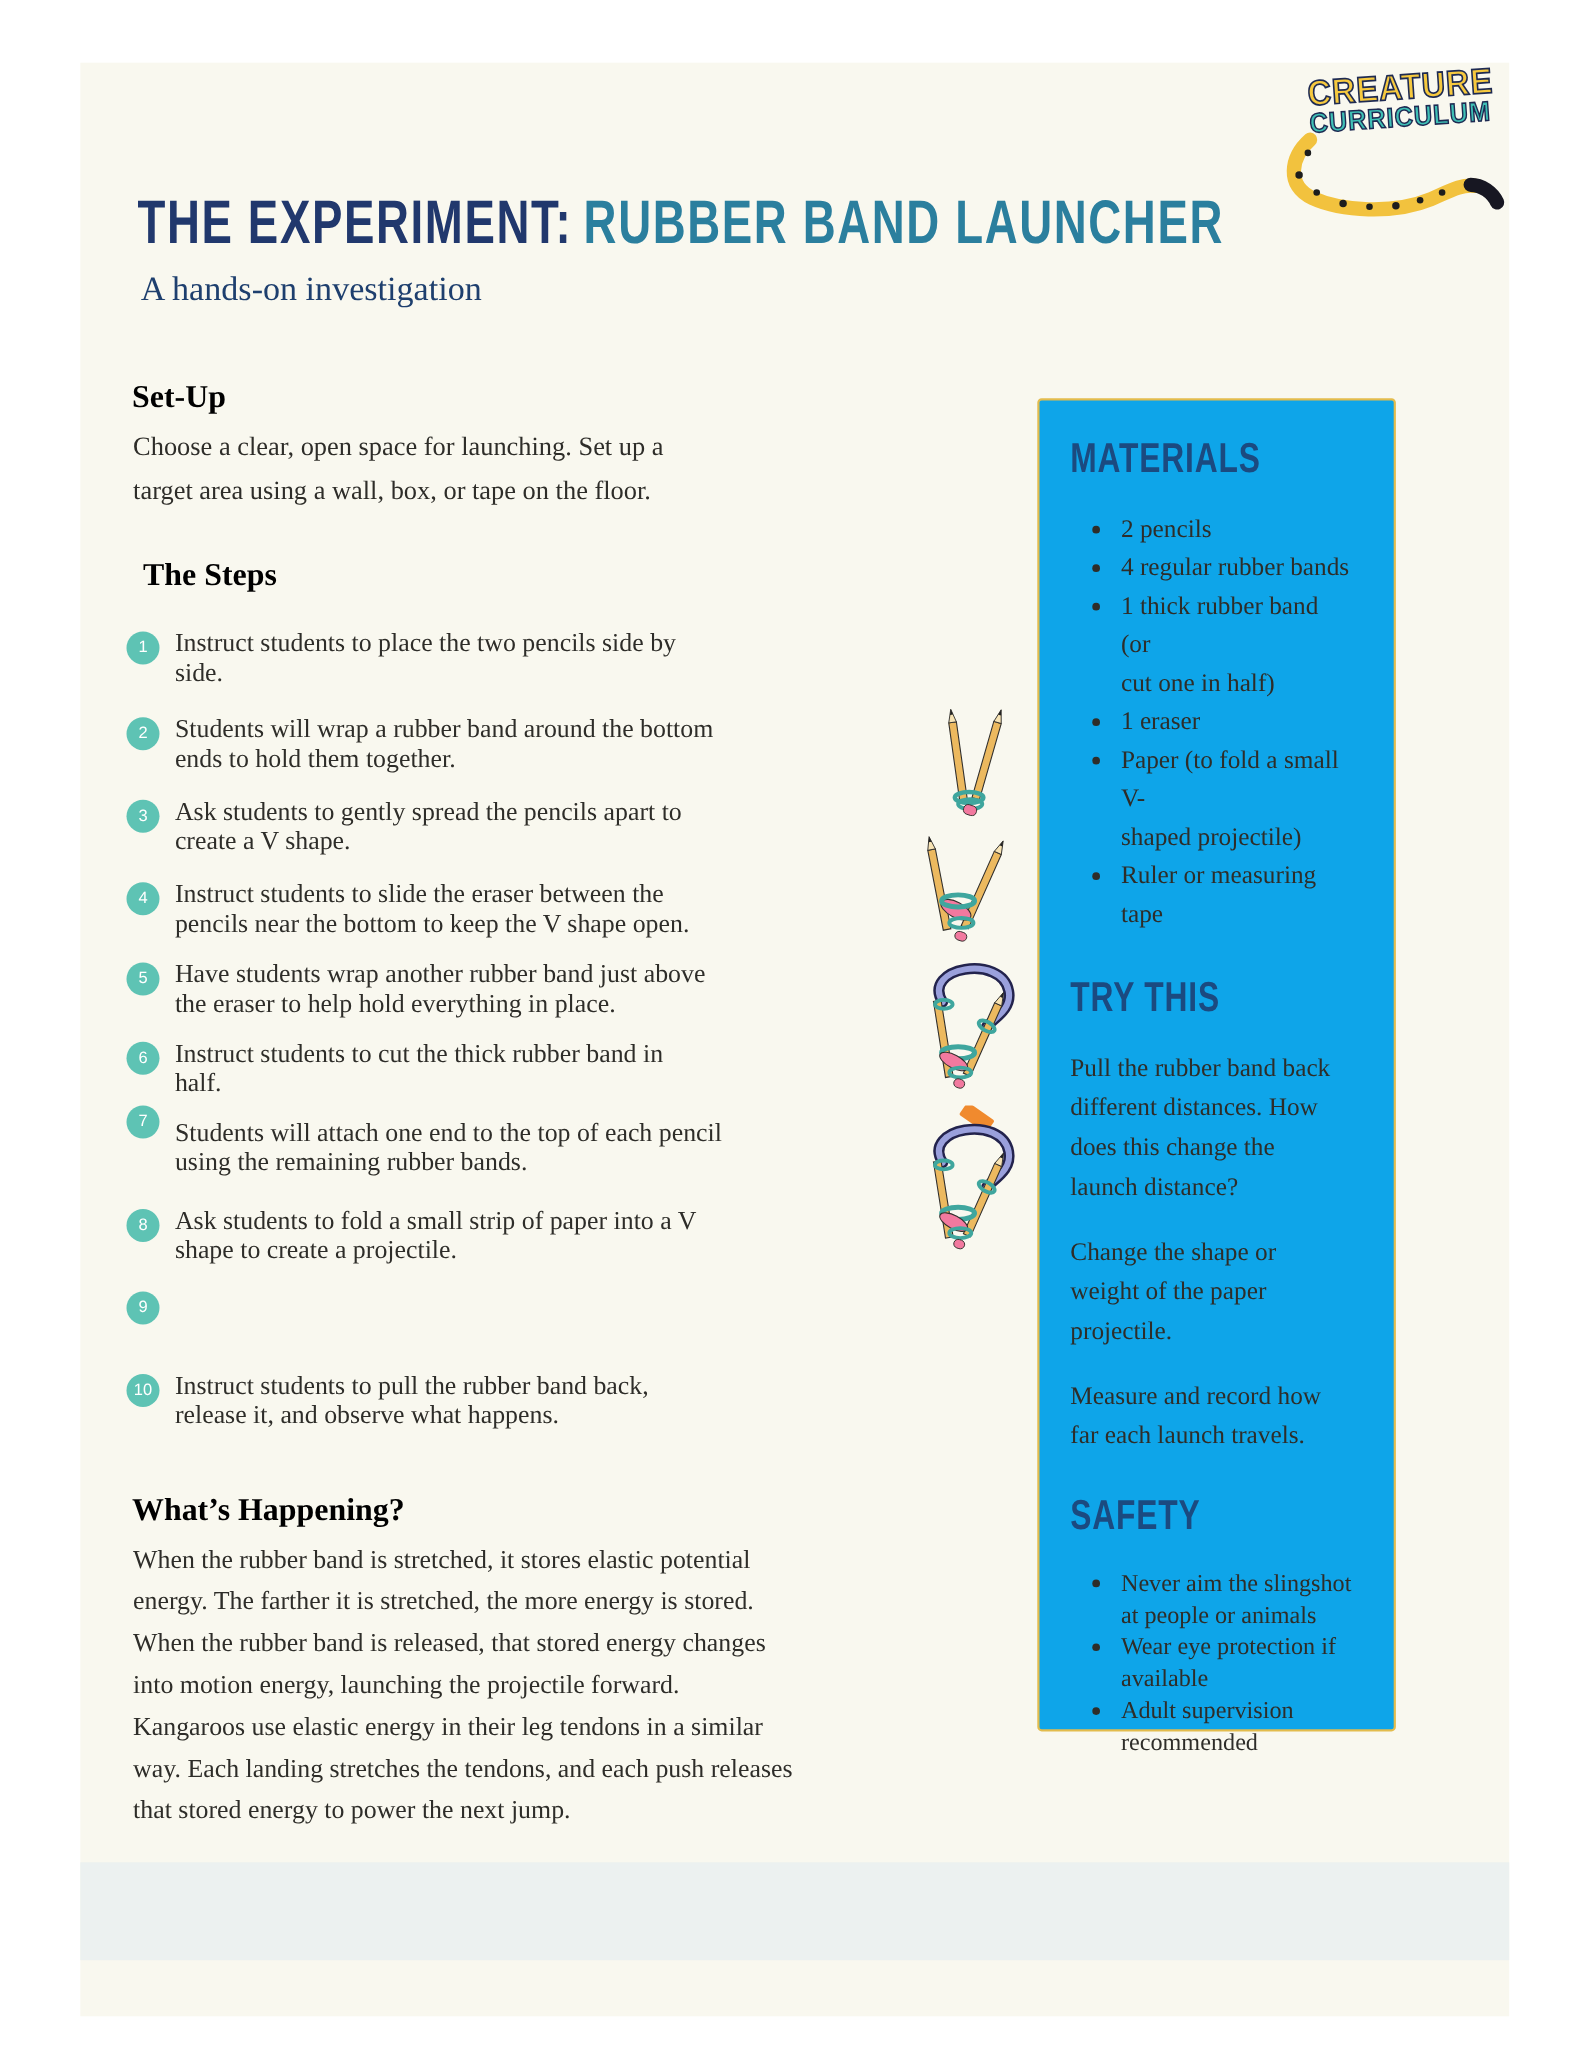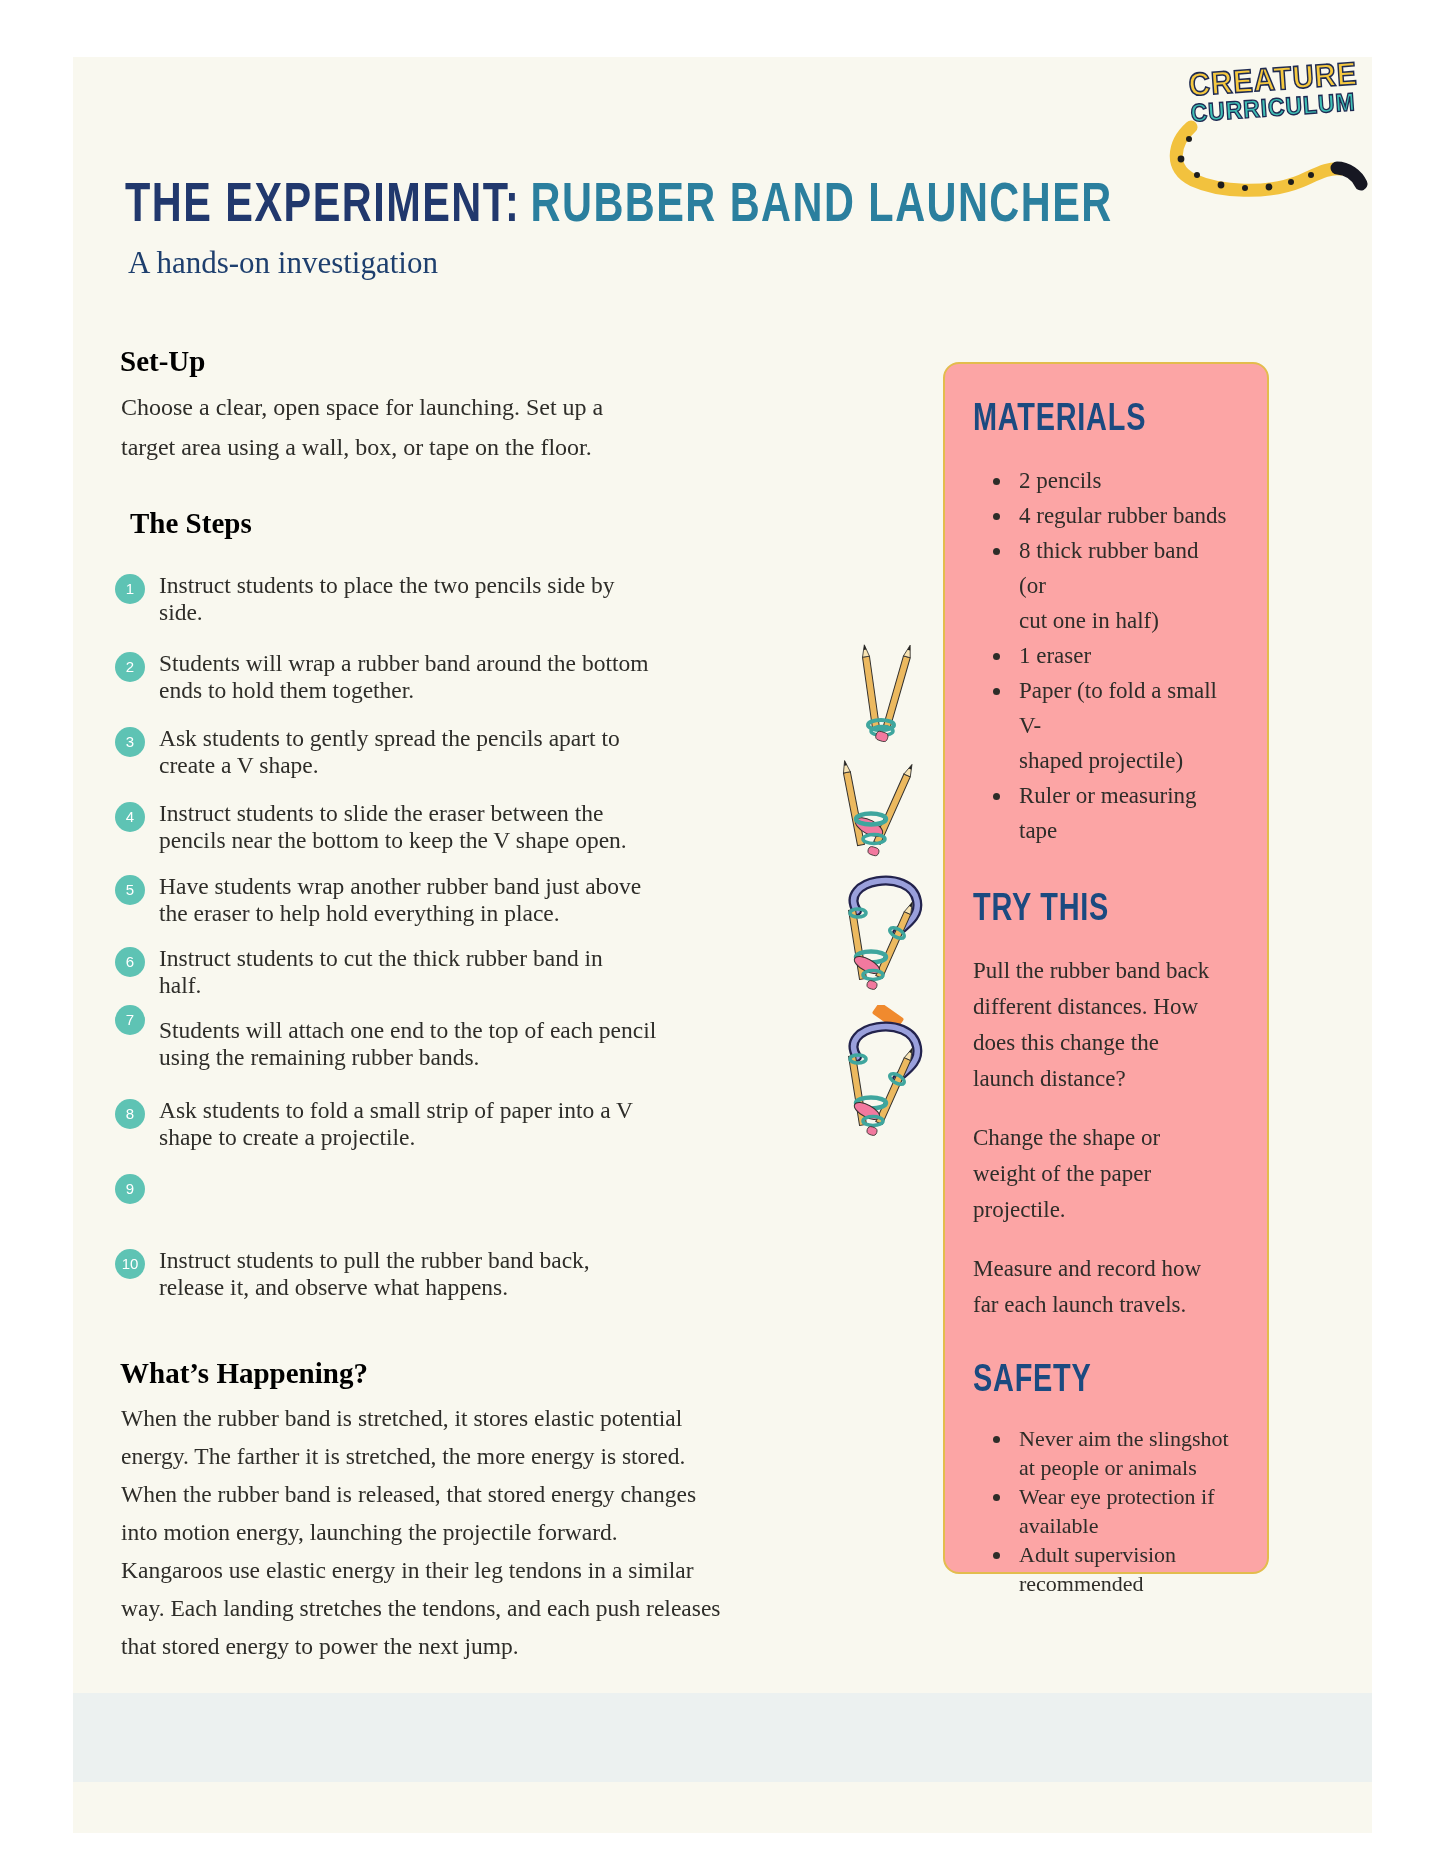--- a/index.html
+++ b/index.html
@@ -39,22 +39,22 @@
            text-align:center;margin-top:2px;}
   .steptext{margin-left:14px;font-size:23.5px;line-height:27px;white-space:pre-line;}
   .lift .stepnum{transform:translateY(-14px);}
 
   
   .wh-h{position:absolute;left:47px;top:1300px;font-size:29px;}
   .wh-body{position:absolute;left:48px;top:1342px;margin:0;font-size:23.5px;line-height:38px;
            white-space:pre-line;}
 
   
-  .matbox{position:absolute;left:870px;top:305px;width:326px;height:1212px;background:#fca5a5;
-          border:2.5px solid #e3bc4d;border-radius:16px;box-sizing:border-box;
+  .matbox{position:absolute;left:870px;top:305px;width:326px;height:1212px;background:#0ea5e9;
+          border:2.5px solid #e3bc4d;border-radius:4px;box-sizing:border-box;
           padding:32px 22px 0 26px;}
   .side-h{font-family:"Liberation Sans",sans-serif;font-weight:700;color:#1b4a80;
           font-size:38px;letter-spacing:1px;transform:scaleX(.76);transform-origin:left;
           margin:0 0 24px 2px;white-space:nowrap;}
   .side-h.mt1{margin-top:38px;}
   .side-h.mt2{margin-top:34px;}
   .matbox ul{margin:16px;padding-left:26px;}
   .matbox li{font-size:23px;line-height:35px;padding-left:6px;white-space:pre-line;}
   .matbox ul.safety li{font-size:22px;line-height:29px;}
   .matbox p{margin:0 0 23px 2px;font-size:23px;line-height:36px;white-space:pre-line;}
@@ -225,21 +225,21 @@
 into motion energy, launching the projectile forward.
 Kangaroos use elastic energy in their leg tendons in a similar
 way. Each landing stretches the tendons, and each push releases
 that stored energy to power the next jump.</p>
 
     <aside class="matbox">
       <h3 class="side-h">MATERIALS</h3>
       <ul>
         <li>2 pencils</li>
         <li>4 regular rubber bands</li>
-        <li>8 thick rubber band (or
+        <li>1 thick rubber band (or
 cut one in half)</li>
         <li>1 eraser</li>
         <li>Paper (to fold a small V-
 shaped projectile)</li>
         <li>Ruler or measuring tape</li>
       </ul>
 
       <h3 class="side-h mt1">TRY THIS</h3>
       <p>Pull the rubber band back
 different distances. How

